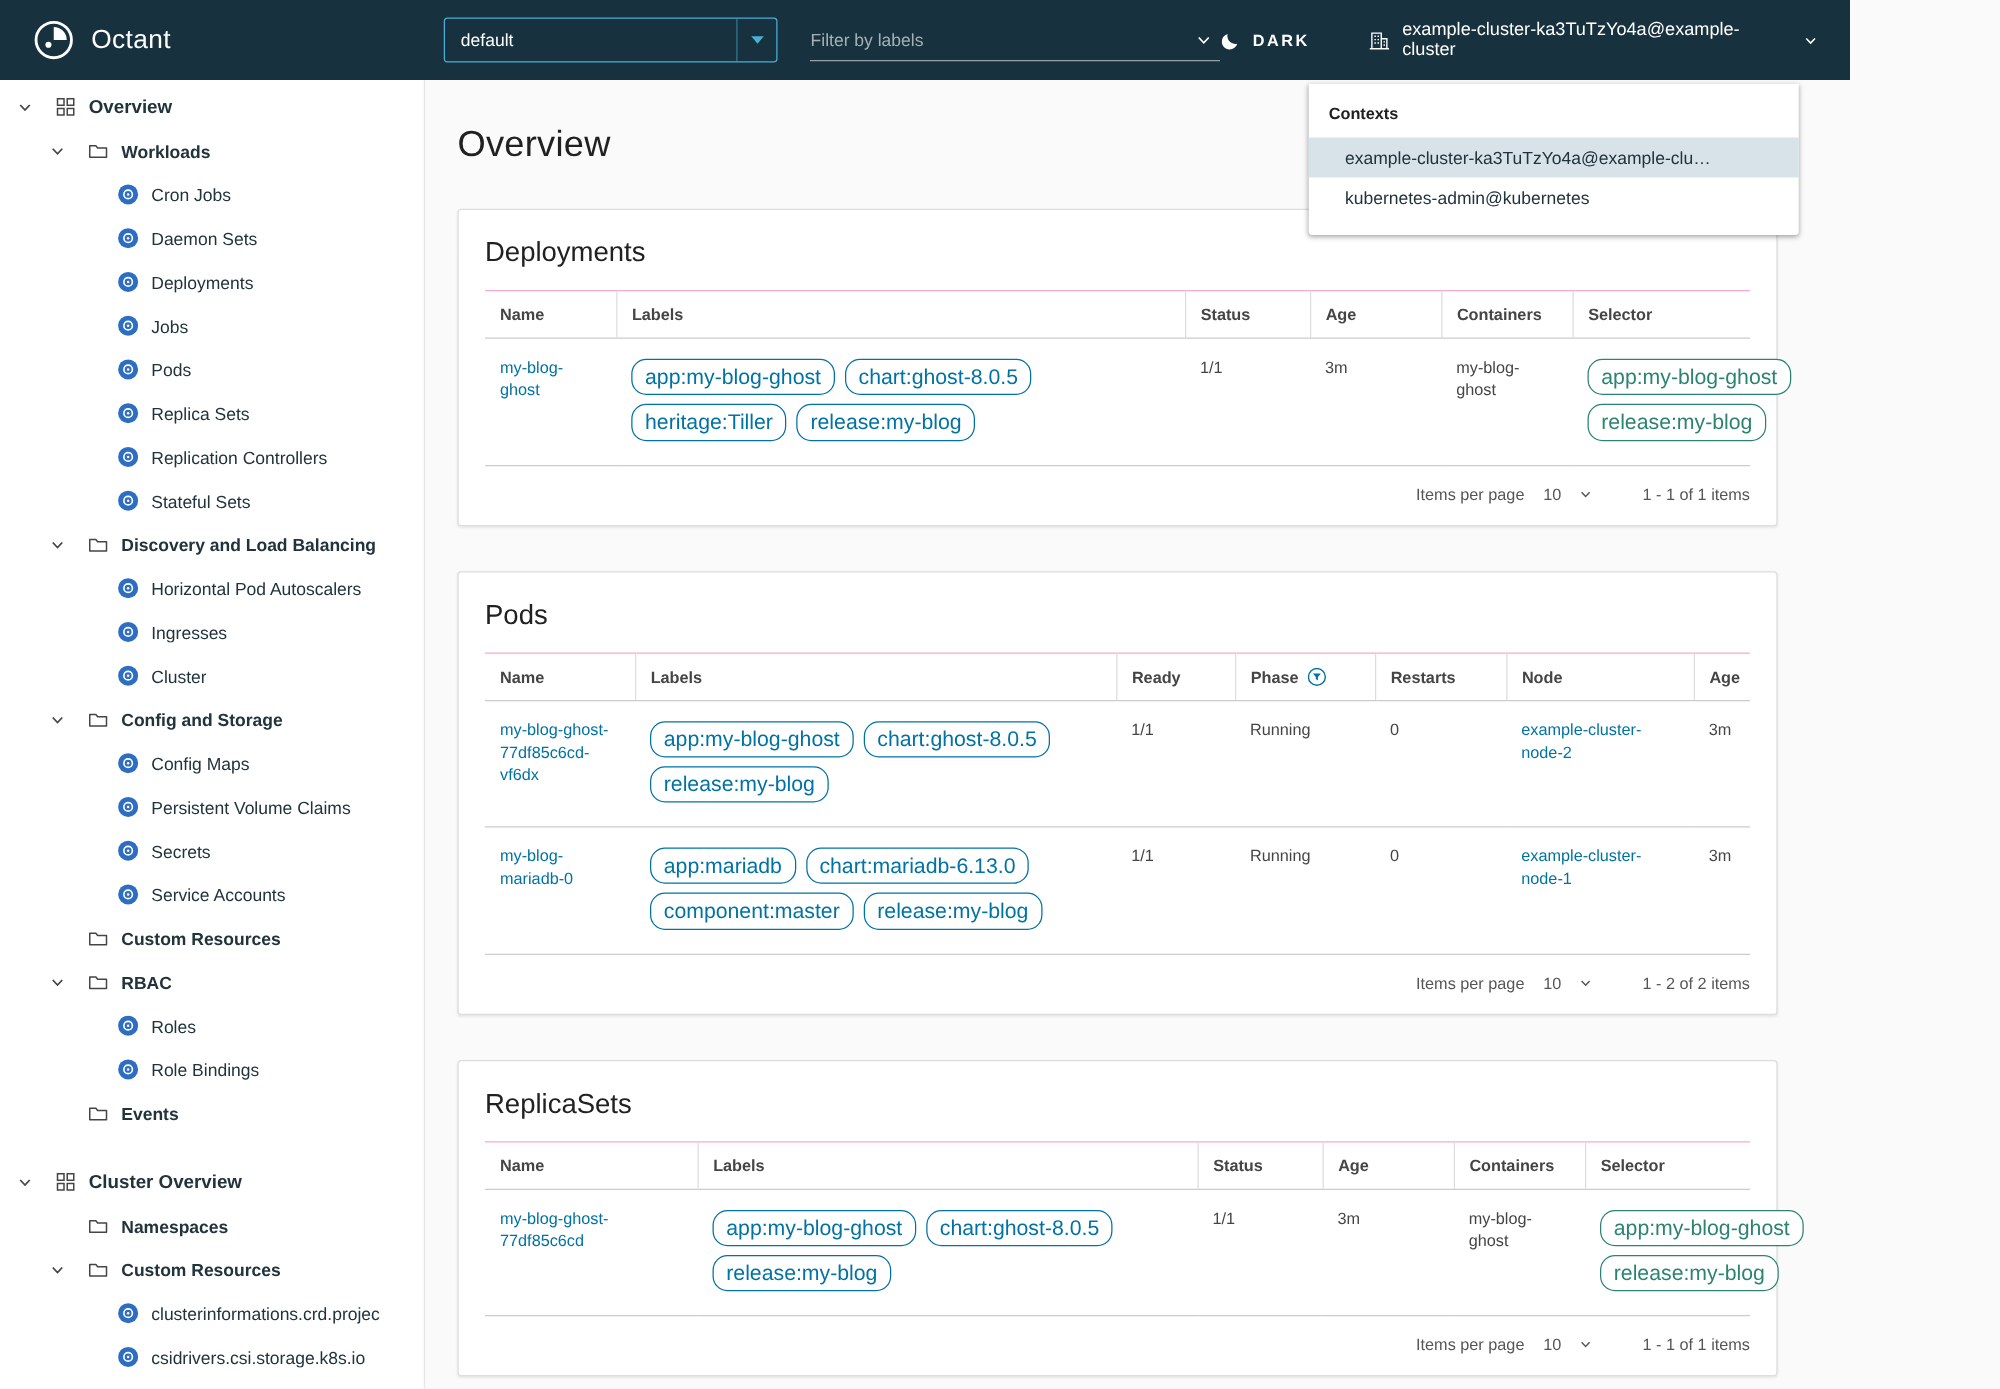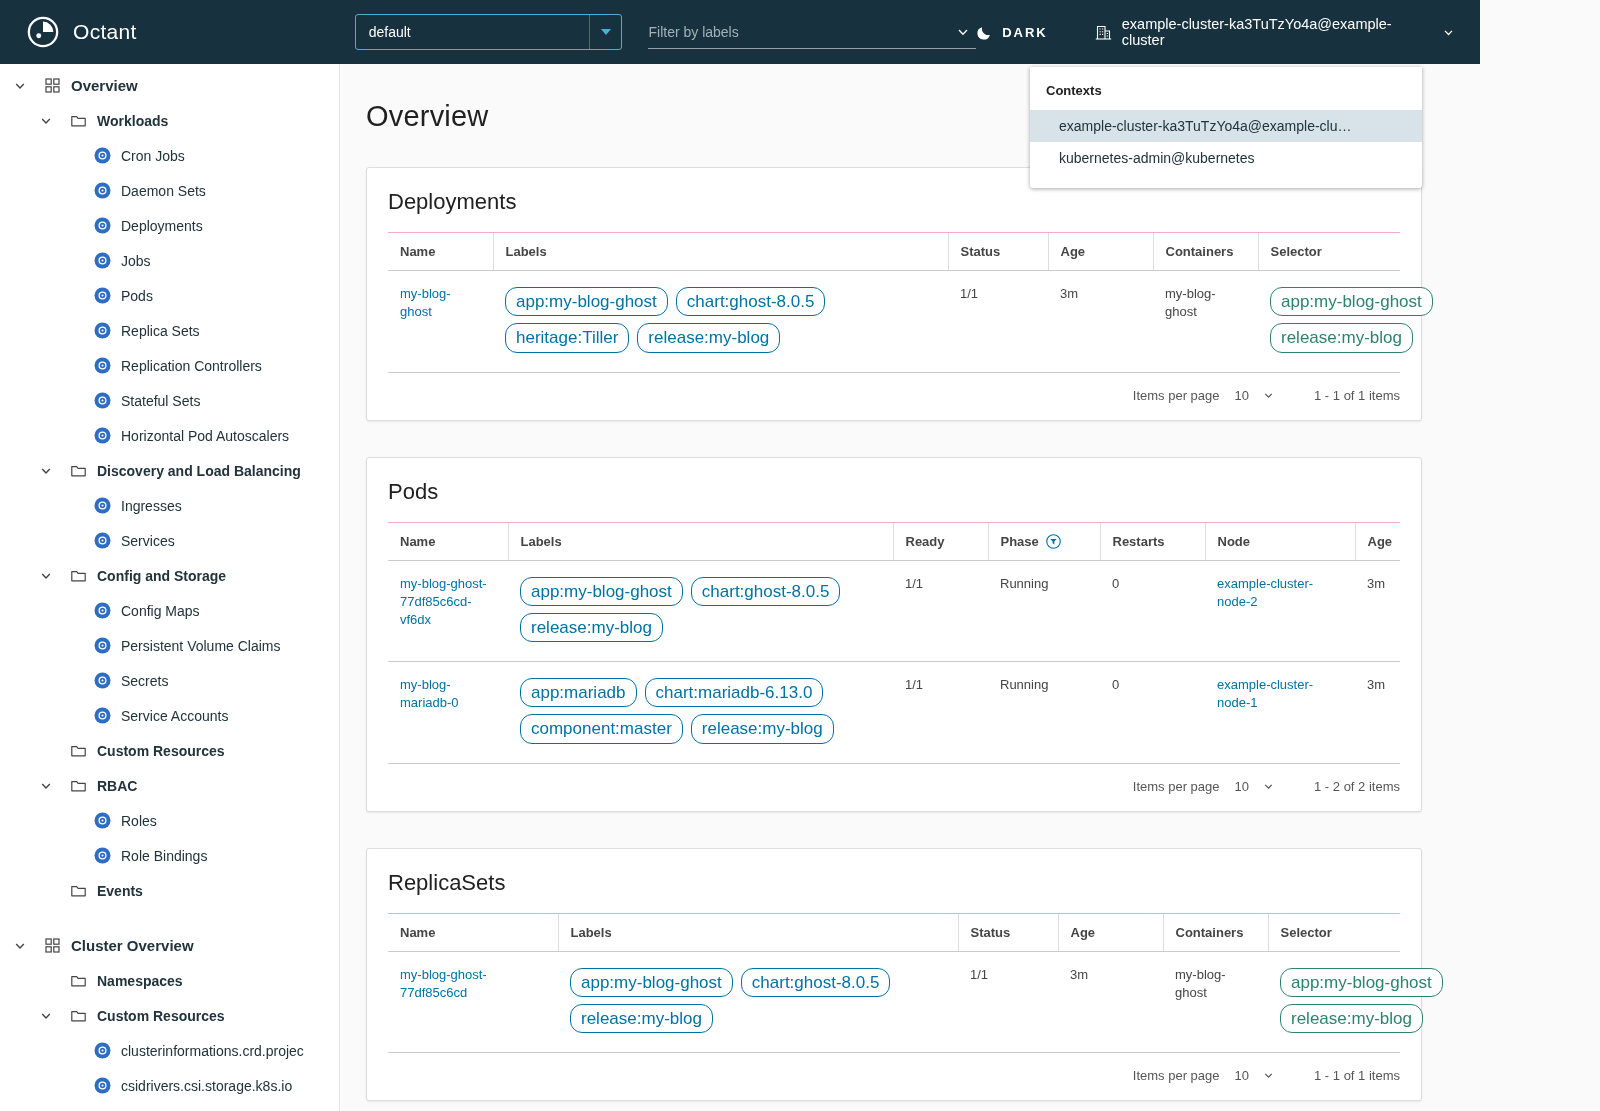--- a/index.html
+++ b/index.html
@@ -55,21 +55,21 @@
   .pill-blue { color: #0072a3; border-color: #0072a3; }
   .pill-green { color: #2c8470; border-color: #2c8470; }
   .th-filter { display: inline-flex; vertical-align: -3px; margin-left: 7px; }
   .card-footer { display: flex; justify-content: flex-end; align-items: center; padding: 15px 21px 17px; font-size: 13px; color: #565656; }
   .pg-label { margin-right: 15px; }
   .pg-size { display: inline-flex; align-items: center; gap: 14px; margin-right: 40px; cursor: pointer; color: #565656; }
   .pg-caret { display: inline-flex; }
   .card.partial { height: 40px; margin-bottom: 0; border-radius: 3px 3px 0 0; }
 
   
-  .context-dropdown { position: absolute; top: 67px; right: 58px; width: 392px; background: #fff; box-shadow: 0 1px 4px rgba(0,0,0,.35); border-radius: 0 0 3px 3px; padding: 14px 0; z-index: 20; }
+  .context-dropdown { position: absolute; top: 67px; right: 41px; width: 392px; background: #fff; box-shadow: 0 1px 4px rgba(0,0,0,.35); border-radius: 0 0 3px 3px; padding: 14px 0; z-index: 20; }
   .cd-title { font-size: 13px; font-weight: 700; color: #212121; padding: 2px 16px 12px; }
   .cd-item { height: 32px; display: flex; align-items: center; padding: 0 16px 0 29px; font-size: 14px; color: #21333b; white-space: nowrap; overflow: hidden; cursor: pointer; }
   .cd-item.selected { background: #d8e3e9; }
 </style>
 </head>
 <body>
 
 <div class="app">
 
   <header class="header">
@@ -230,30 +230,20 @@
         <div class="side-item leaf">
           <span class="side-icon">
             <svg width="17" height="17" viewBox="0 0 17 17">
               <circle cx="8.5" cy="8.5" r="8" fill="#2e6ec2"></circle>
               <circle cx="8.5" cy="8.5" r="3.4" fill="none" stroke="#fff" stroke-width="1.3"></circle>
               <circle cx="8.5" cy="8.5" r="1" fill="#fff"></circle>
             </svg>
           </span>
           <span class="side-label">Stateful Sets</span>
         </div>
-        <div class="side-item leaf">
-          <span class="side-icon">
-            <svg width="17" height="17" viewBox="0 0 17 17">
-              <circle cx="8.5" cy="8.5" r="8" fill="#2e6ec2"></circle>
-              <circle cx="8.5" cy="8.5" r="3.4" fill="none" stroke="#fff" stroke-width="1.3"></circle>
-              <circle cx="8.5" cy="8.5" r="1" fill="#fff"></circle>
-            </svg>
-          </span>
-          <span class="side-label">Horizontal Pod Autoscalers</span>
-        </div>
         <div class="side-item group">
           <span class="chev">
             <svg width="12" height="12" viewBox="0 0 12 12">
               <path d="M2.2 4l3.8 4 3.8-4" fill="none" stroke="#454545" stroke-width="1.4"></path>
             </svg>
           </span>
           <span class="side-icon">
             <svg width="17" height="17" viewBox="0 0 17 17">
               <path d="M1.8 13.8V4.6h4.9l1.4 1.8h7.1v7.4z" fill="none" stroke="#454545" stroke-width="1.2" stroke-linejoin="round"></path>
             </svg>
@@ -261,31 +251,41 @@
           <span class="side-label">Discovery and Load Balancing</span>
         </div>
         <div class="side-item leaf">
           <span class="side-icon">
             <svg width="17" height="17" viewBox="0 0 17 17">
               <circle cx="8.5" cy="8.5" r="8" fill="#2e6ec2"></circle>
               <circle cx="8.5" cy="8.5" r="3.4" fill="none" stroke="#fff" stroke-width="1.3"></circle>
               <circle cx="8.5" cy="8.5" r="1" fill="#fff"></circle>
             </svg>
           </span>
+          <span class="side-label">Horizontal Pod Autoscalers</span>
+        </div>
+        <div class="side-item leaf">
+          <span class="side-icon">
+            <svg width="17" height="17" viewBox="0 0 17 17">
+              <circle cx="8.5" cy="8.5" r="8" fill="#2e6ec2"></circle>
+              <circle cx="8.5" cy="8.5" r="3.4" fill="none" stroke="#fff" stroke-width="1.3"></circle>
+              <circle cx="8.5" cy="8.5" r="1" fill="#fff"></circle>
+            </svg>
+          </span>
           <span class="side-label">Ingresses</span>
         </div>
         <div class="side-item leaf">
           <span class="side-icon">
             <svg width="17" height="17" viewBox="0 0 17 17">
               <circle cx="8.5" cy="8.5" r="8" fill="#2e6ec2"></circle>
               <circle cx="8.5" cy="8.5" r="3.4" fill="none" stroke="#fff" stroke-width="1.3"></circle>
               <circle cx="8.5" cy="8.5" r="1" fill="#fff"></circle>
             </svg>
           </span>
-          <span class="side-label">Services</span>
+          <span class="side-label">Cluster</span>
         </div>
         <div class="side-item group">
           <span class="chev">
             <svg width="12" height="12" viewBox="0 0 12 12">
               <path d="M2.2 4l3.8 4 3.8-4" fill="none" stroke="#454545" stroke-width="1.4"></path>
             </svg>
           </span>
           <span class="side-icon">
             <svg width="17" height="17" viewBox="0 0 17 17">
               <path d="M1.8 13.8V4.6h4.9l1.4 1.8h7.1v7.4z" fill="none" stroke="#454545" stroke-width="1.2" stroke-linejoin="round"></path>

